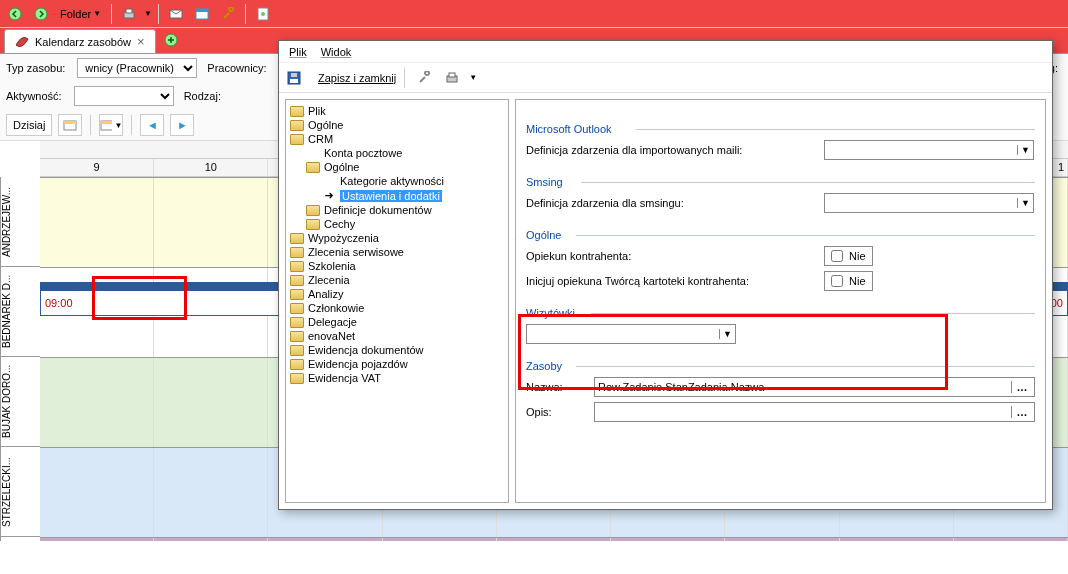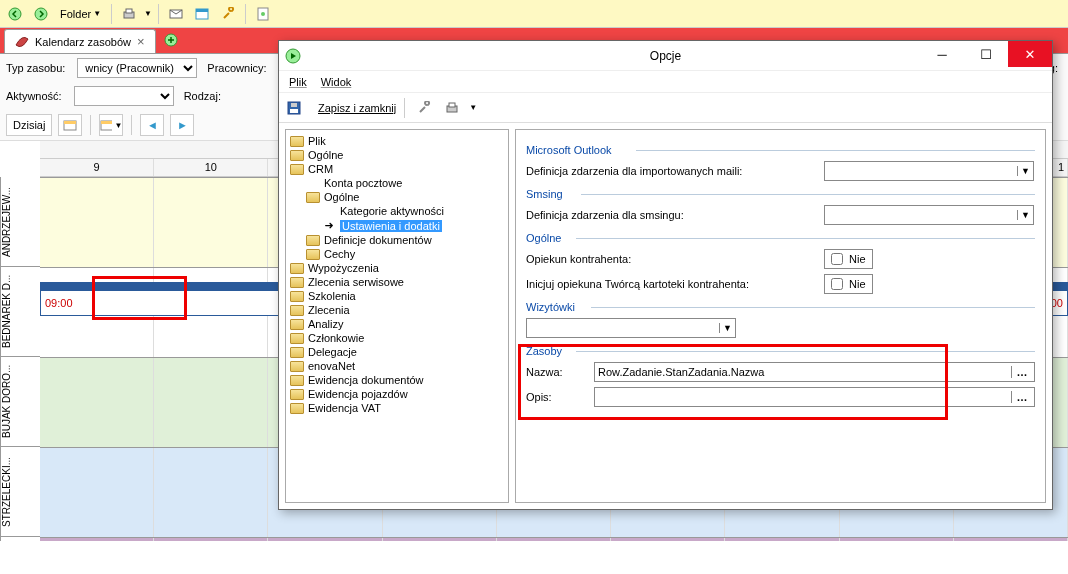--- a/index.html
+++ b/index.html
@@ -1,19 +1,19 @@
 <!DOCTYPE html>
 <html><head>
 <meta charset="utf-8">
 <style>
 * { box-sizing: border-box; margin: 0; padding: 0; font-family: "Segoe UI", Tahoma, sans-serif; font-size: 11px; }
 body { background: #fff; width: 1068px; height: 574px; overflow: hidden; position: relative; }
 
 
-.main-toolbar { height: 28px; border-bottom: 1px solid #ccc; display: flex; align-items: center; padding: 0 4px; gap: 4px; background: #fef9c3; }
+.main-toolbar { height: 28px; border-bottom: 1px solid #ccc; display: flex; align-items: center; padding: 0 4px; gap: 4px; background: #ef4444; }
 .tb-btn { width: 22px; height: 22px; display: flex; align-items: center; justify-content: center; cursor: pointer; }
 .tb-sep { width: 1px; height: 20px; background: #ccc; margin: 0 2px; }
 .tb-text { padding: 0 4px; cursor: pointer; display: flex; align-items: center; gap: 2px; }
 
 
 .tab-bar { height: 26px; display: flex; align-items: flex-end; padding-left: 4px; background: #ef4444; border-bottom: 1px solid #999; }
 .tab { border: 1px solid #999; border-bottom: none; padding: 4px 10px; background: #fff; display: flex; align-items: center; gap: 6px; border-radius: 3px 3px 0 0; }
 .tab-close { font-size: 13px; cursor: pointer; color: #666; }
 .tab-add { width: 22px; height: 22px; display: flex; align-items: center; justify-content: center; margin-left: 4px; margin-bottom: 2px; }
 
@@ -56,21 +56,21 @@
 .dlg-menu span { text-decoration:underline; text-decoration-color:#999; cursor:pointer;}
 .dlg-toolbar { height:30px; display:flex; align-items:center; gap:6px; padding:0 8px; border-bottom:1px solid #ddd;}
 .dlg-toolbar .save { display:flex; align-items:center; gap:17px; cursor:pointer; text-decoration:underline;}
 .dlg-body { flex:1; display:flex; gap:6px; padding:6px;}
 .tree { width:224px; border:1px solid #aaa; overflow:auto; padding:4px 2px;}
 .tree-item { display:flex; align-items:center; gap:4px; padding:1px 0; cursor:pointer; white-space:nowrap;}
 .tree-item .fld { width:14px; height:11px; background:linear-gradient(#f7e39a,#e6c35a); border:1px solid #b89030; border-radius:1px; flex-shrink:0;}
 .tree-item.sel span.txt { background:#3399ff; color:#fff; padding:0 2px;}
 .ind0{padding-left:2px;} .ind1{padding-left:18px;} .ind2{padding-left:34px;}
 .form { flex:1; border:1px solid #aaa; padding:8px 10px; position:relative; overflow:hidden;}
-.grp-label { color:#0a4aa8; font-size:11px; margin-top:6px; margin-bottom:4px; position:relative;}
+.grp-label { color:#0a4aa8; font-size:11px; margin-top:15px; margin-bottom:4px; position:relative;}
 .grp-label::after { content:""; position:absolute; left:calc(var(--lw,80px)); right:0; top:50%; height:1px; background:#bcd;}
 .fld-row { display:flex; align-items:center; gap:8px; margin:3px 0; min-height:22px;}
 .fld-row label { flex-shrink:0;}
 .combo { border:1px solid #888; height:20px; background:#fff; display:flex; align-items:center; justify-content:flex-end;}
 .combo .dd { width:16px; text-align:center; border-left:1px solid #888; font-size:9px;}
 .chk { border:1px solid #888; height:20px; display:flex; align-items:center; padding:0 6px; gap:6px; background:#fff;}
 .chk input { width:12px; height:12px;}
 .txt-in { border:1px solid #888; height:20px; flex:1; padding:0 3px; display:flex; align-items:center; background:#fff;}
 .txt-in .ell { width:20px; text-align:center; border-left:1px solid #888; margin-left:auto; font-weight:bold; letter-spacing:-1px;}
 svg { display:block;}
@@ -269,34 +269,20 @@
           <div class="rcell"></div>
           <div class="rcell"></div>
           <div class="rcell"></div>
           <div class="rcell"></div>
         </div>
     </div>
   </div>
 </div>
 
 <div class="dialog">
-  <div class="dlg-title">
-    <span class="icon">
-        <svg width="16" height="16">
-          <circle cx="8" cy="8" r="7" fill="#9e9" stroke="#393"></circle>
-          <path d="M6 5 L11 8 L6 11 Z" fill="#060"></path>
-        </svg>
-      </span>
-    <span class="dlg-title-text">Opcje</span>
-    <div class="dlg-btns">
-      <div class="dlg-btn">─</div>
-      <div class="dlg-btn">☐</div>
-      <div class="dlg-btn close">✕</div>
-    </div>
-  </div>
   <div class="dlg-menu">
     <span>Plik</span>
     <span>Widok</span>
   </div>
   <div class="dlg-toolbar">
     <span class="save">
       <svg width="14" height="14">
           <rect x="1" y="1" width="12" height="12" fill="#36a" stroke="#248"></rect>
           <rect x="3" y="8" width="8" height="4" fill="#fff"></rect>
           <rect x="4" y="2" width="6" height="4" fill="#ccc"></rect>

